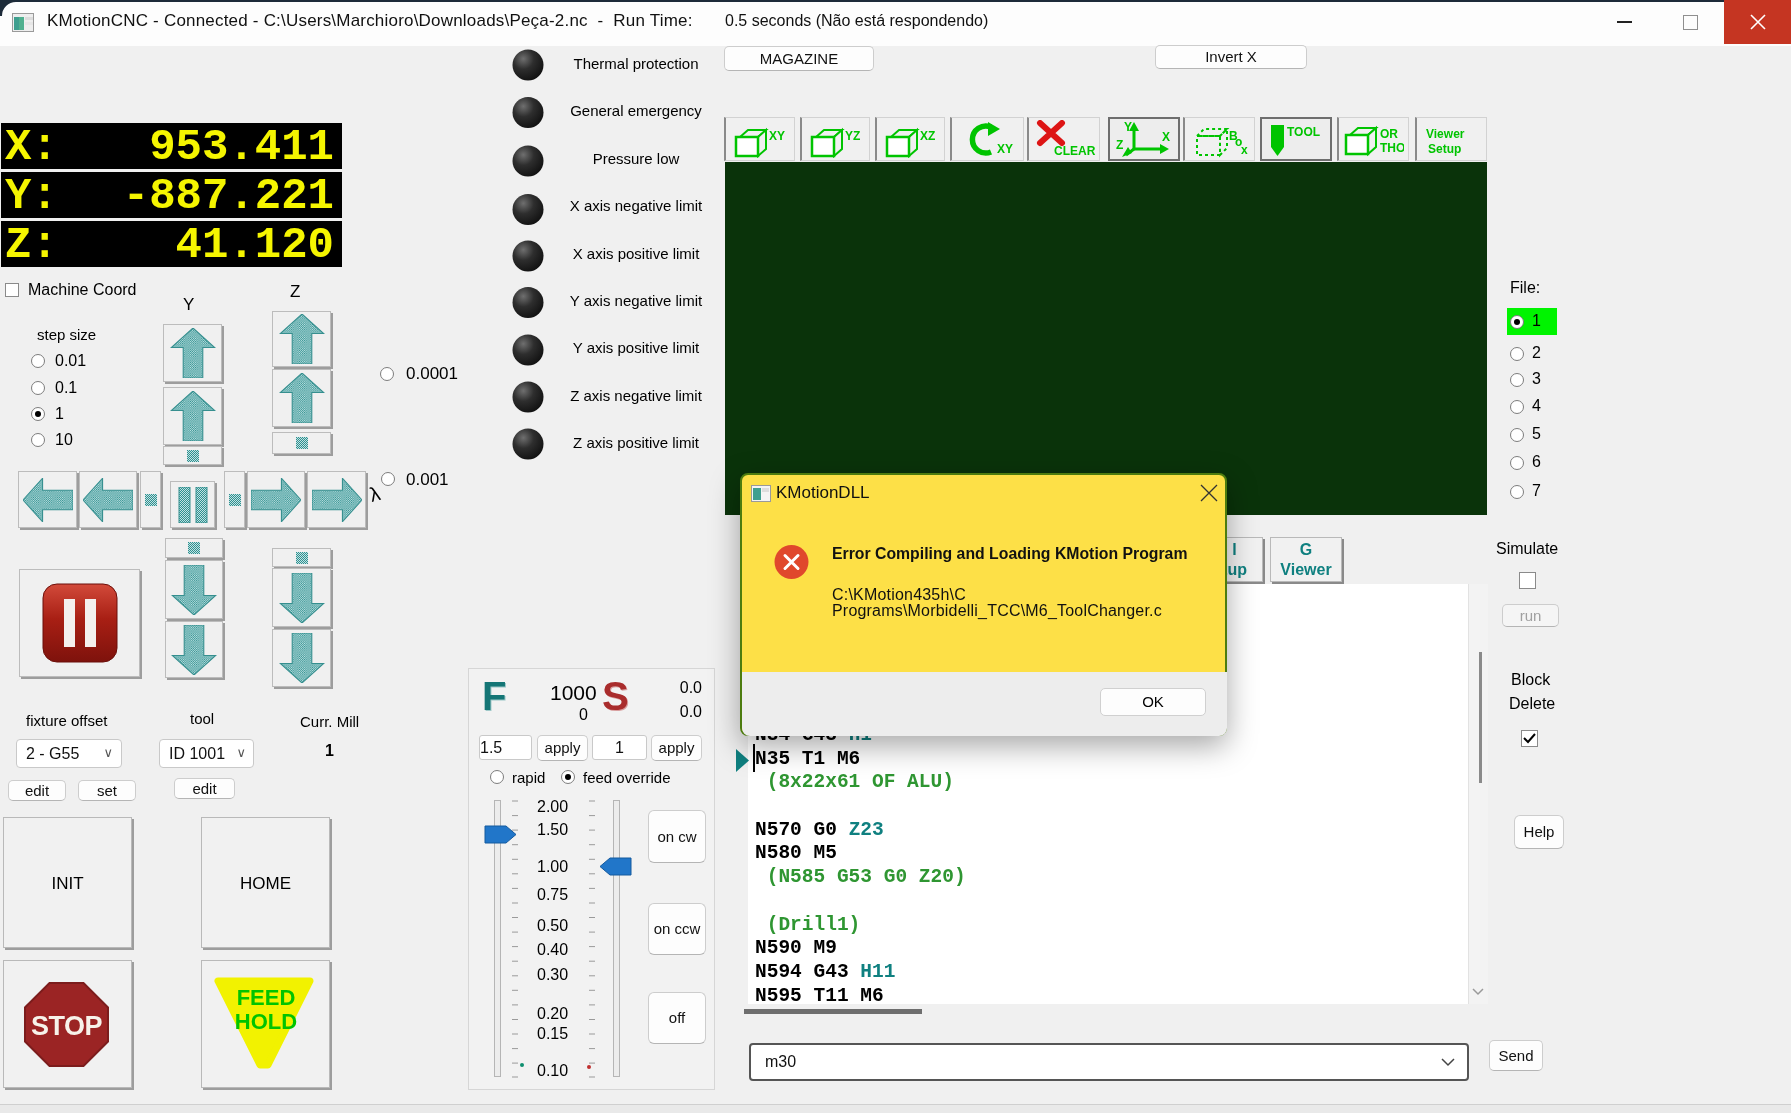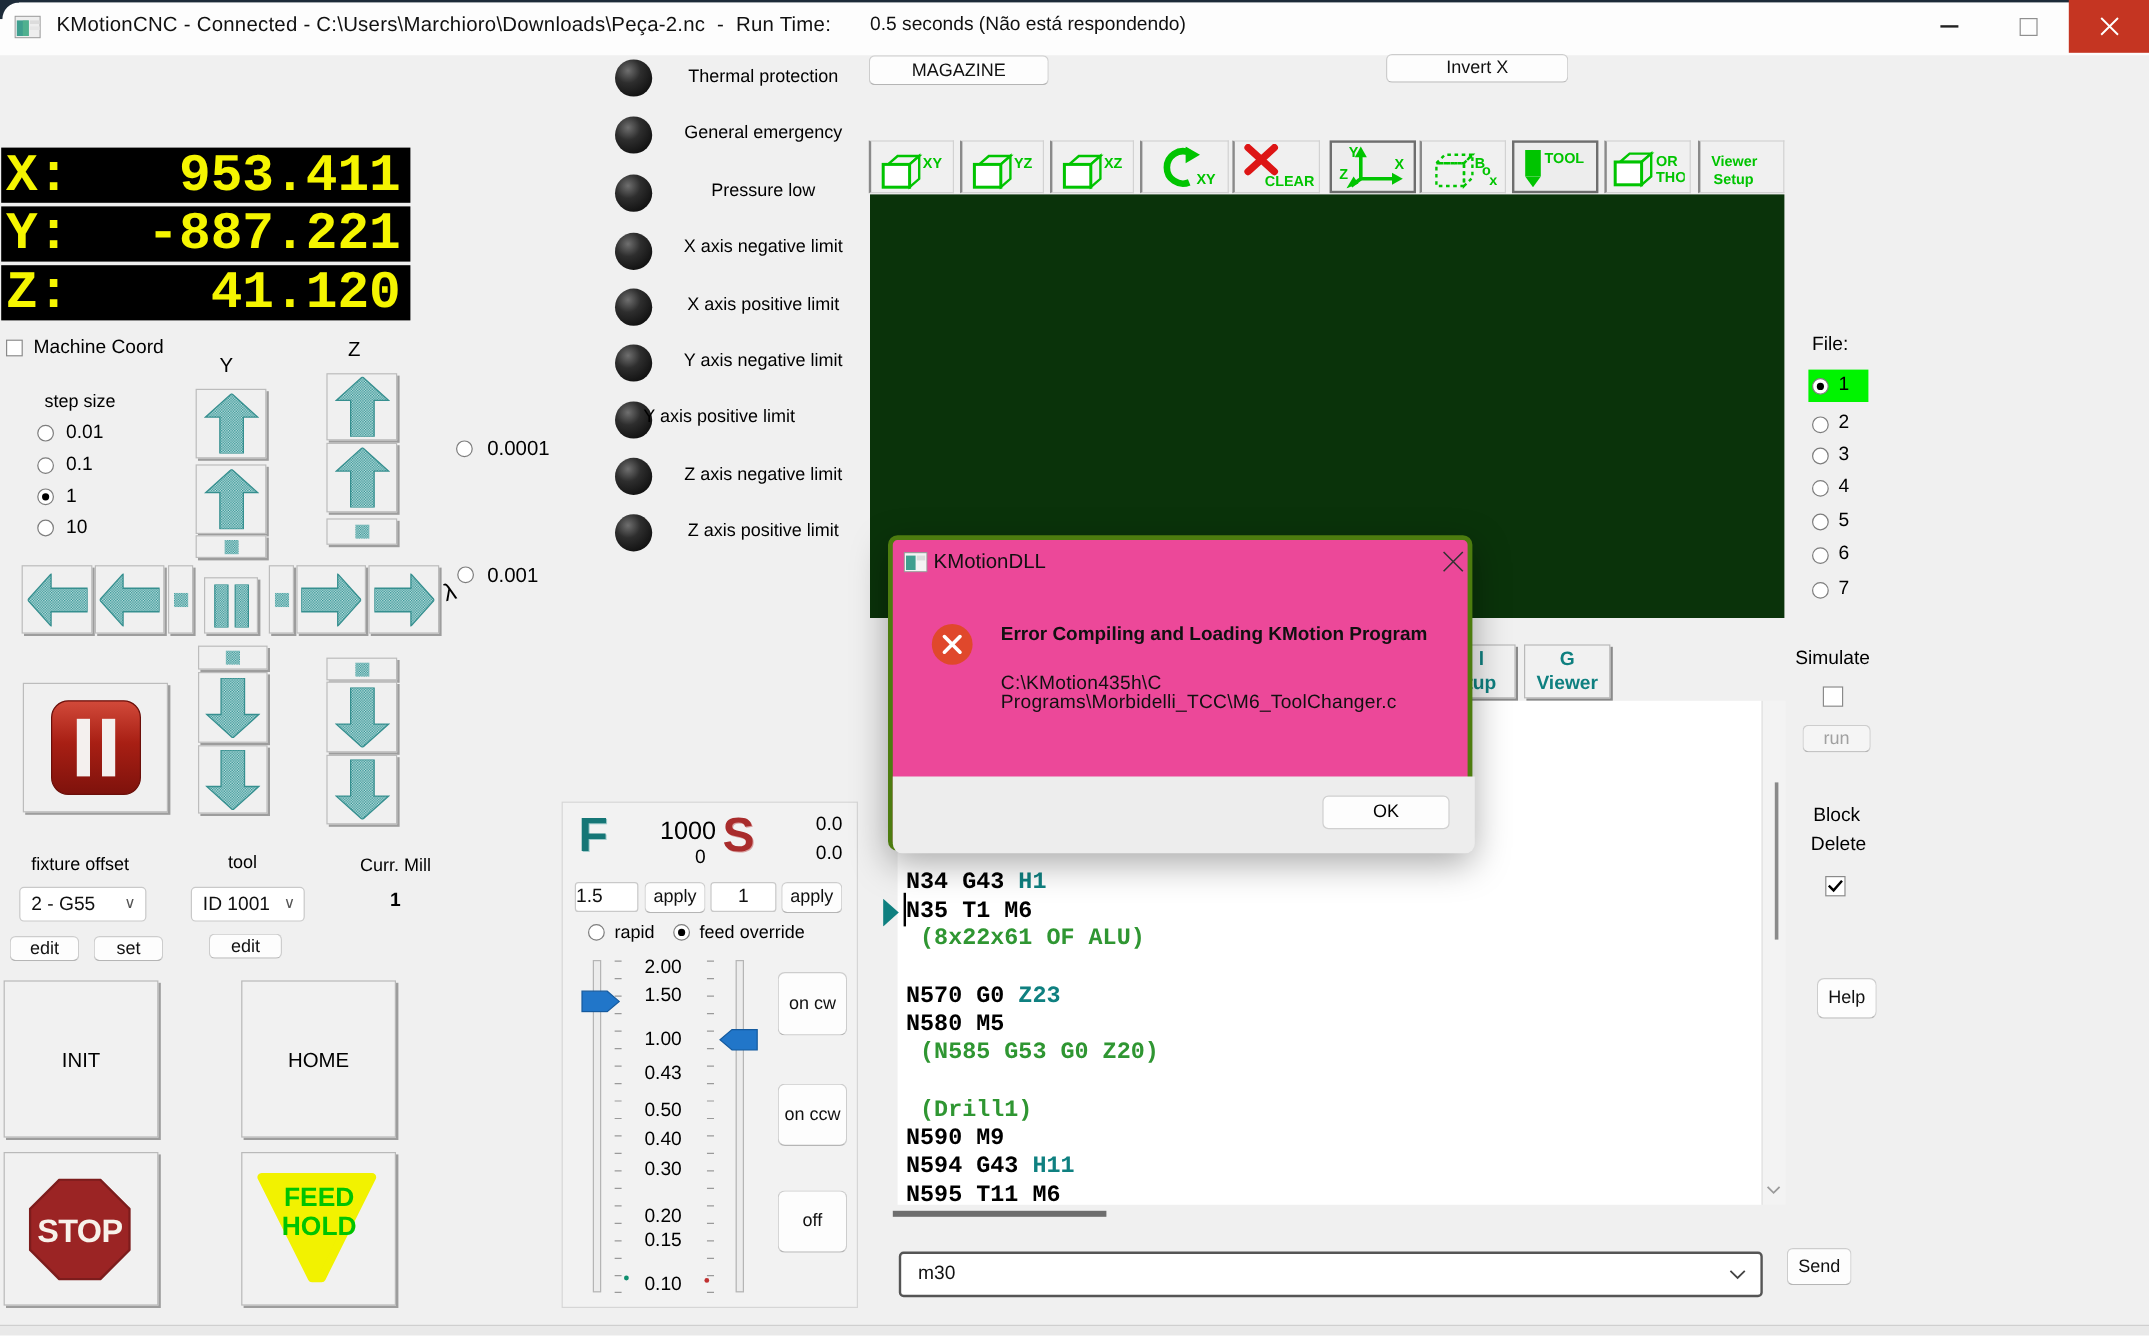--- a/index.html
+++ b/index.html
@@ -294,21 +294,21 @@
         <line x1="0" y1="219.5" x2="6" y2="219.5"></line>
         <line x1="0" y1="234" x2="6" y2="234"></line>
         <line x1="0" y1="248.6" x2="6" y2="248.6"></line>
         <line x1="0" y1="263.1" x2="6" y2="263.1"></line>
         <line x1="0" y1="277" x2="6" y2="277"></line>
     </g>
   </svg>
   <div class="slbl" style="left:537px;top:798px">2.00</div>
   <div class="slbl" style="left:537px;top:821px">1.50</div>
   <div class="slbl" style="left:537px;top:858px">1.00</div>
-  <div class="slbl" style="left:537px;top:886px">0.43</div>
+  <div class="slbl" style="left:537px;top:886px">0.75</div>
   <div class="slbl" style="left:537px;top:917px">0.50</div>
   <div class="slbl" style="left:537px;top:941px">0.40</div>
   <div class="slbl" style="left:537px;top:966px">0.30</div>
   <div class="slbl" style="left:537px;top:1005px">0.20</div>
   <div class="slbl" style="left:537px;top:1025px">0.15</div>
   <div class="slbl" style="left:537px;top:1062px">0.10</div>
   <svg class="abs" style="left:484px;top:825px" width="33" height="19" viewBox="0 0 33 19">
       <path d="M1 1 L22 1 L32 9.5 L22 18 L1 18 Z" fill="#2176c9" stroke="#155a9e"></path>
     </svg>
   <svg class="abs" style="left:599px;top:857px" width="33" height="19" viewBox="0 0 33 19">
@@ -332,21 +332,21 @@
         <circle cx="16" cy="348" r="15.5" fill="url(#led)"></circle>
         <circle cx="16" cy="395" r="15.5" fill="url(#led)"></circle>
     </g>
   </svg>
   <div class="lbl" style="left:536px;top:55px;width:200px;text-align:center">Thermal protection</div>
   <div class="lbl" style="left:536px;top:102px;width:200px;text-align:center">General emergency</div>
   <div class="lbl" style="left:536px;top:150px;width:200px;text-align:center">Pressure low</div>
   <div class="lbl" style="left:536px;top:197px;width:200px;text-align:center">X axis negative limit</div>
   <div class="lbl" style="left:536px;top:245px;width:200px;text-align:center">X axis positive limit</div>
   <div class="lbl" style="left:536px;top:292px;width:200px;text-align:center">Y axis negative limit</div>
-  <div class="lbl" style="left:536px;top:339px;width:200px;">Y axis positive limit</div>
+  <div class="lbl" style="left:536px;top:339px;width:200px;text-align:center">Y axis positive limit</div>
   <div class="lbl" style="left:536px;top:387px;width:200px;text-align:center">Z axis negative limit</div>
   <div class="lbl" style="left:536px;top:434px;width:200px;text-align:center">Z axis positive limit</div>
 
   <div class="wbtn" style="left:724px;top:46px;width:150px;height:25px;line-height:23px">MAGAZINE</div>
   <div class="wbtn" style="left:1155px;top:45px;width:152px;height:24px;line-height:22px">Invert X</div>
 
   <div class="tbtn" style="left:724px;width:71px">
       <svg width="52" height="32" viewBox="0 0 52 32">
         <use href="#cube" x="0" y="2"></use>
         <text x="35" y="14" class="gtx">XY</text>
@@ -483,21 +483,21 @@
   <div class="lbl" style="left:1511px;top:671px;font-size:16px">Block</div>
   <div class="lbl" style="left:1509px;top:695px;font-size:16px">Delete</div>
   <div class="chk" style="left:1521px;top:730px;width:17px;height:17px"></div>
   <svg class="abs" style="left:1523px;top:732px" width="13" height="13">
       <path d="M1 6 L5 10 L12 2" fill="none" stroke="#000" stroke-width="2"></path>
     </svg>
   <div class="wbtn" style="left:1514px;top:815px;width:50px;height:34px;line-height:32px;border-radius:6px">Help</div>
 
   <div class="abs" style="left:0;top:1104px;width:1791px;height:9px;background:#e9e9e9;border-top:1px solid #cfcfcf"></div>
 
-  <div class="abs" style="left:740px;top:446px;width:487px;height:263px;background:#ec4899;border:4px solid #4d7c0f;border-radius:8px;box-shadow:0 10px 30px rgba(0,0,0,.35);box-sizing:border-box">
+  <div class="abs" style="left:740px;top:473px;width:487px;height:263px;background:#fde047;border:2px solid #4d7c0f;border-radius:8px;box-shadow:0 10px 30px rgba(0,0,0,.35);box-sizing:border-box">
     <svg style="position:absolute;left:9px;top:10px" width="20" height="17">
         <rect x="0.5" y="0.5" width="19" height="16" fill="#f4f4f4" stroke="#9a9a9a"></rect>
         <rect x="2" y="3" width="8" height="12" fill="#3f9f8f"></rect>
         <rect x="11" y="3" width="7" height="4" fill="#ddd"></rect>
       </svg>
     <div style="position:absolute;left:34px;top:8px;font-size:17px;color:#111">KMotionDLL</div>
     <svg style="position:absolute;left:458px;top:9px" width="18" height="18">
         <path d="M1 1 L17 17 M17 1 L1 17" stroke="#333" stroke-width="1.3"></path>
       </svg>
     <svg style="position:absolute;left:32px;top:69px" width="35" height="36">

